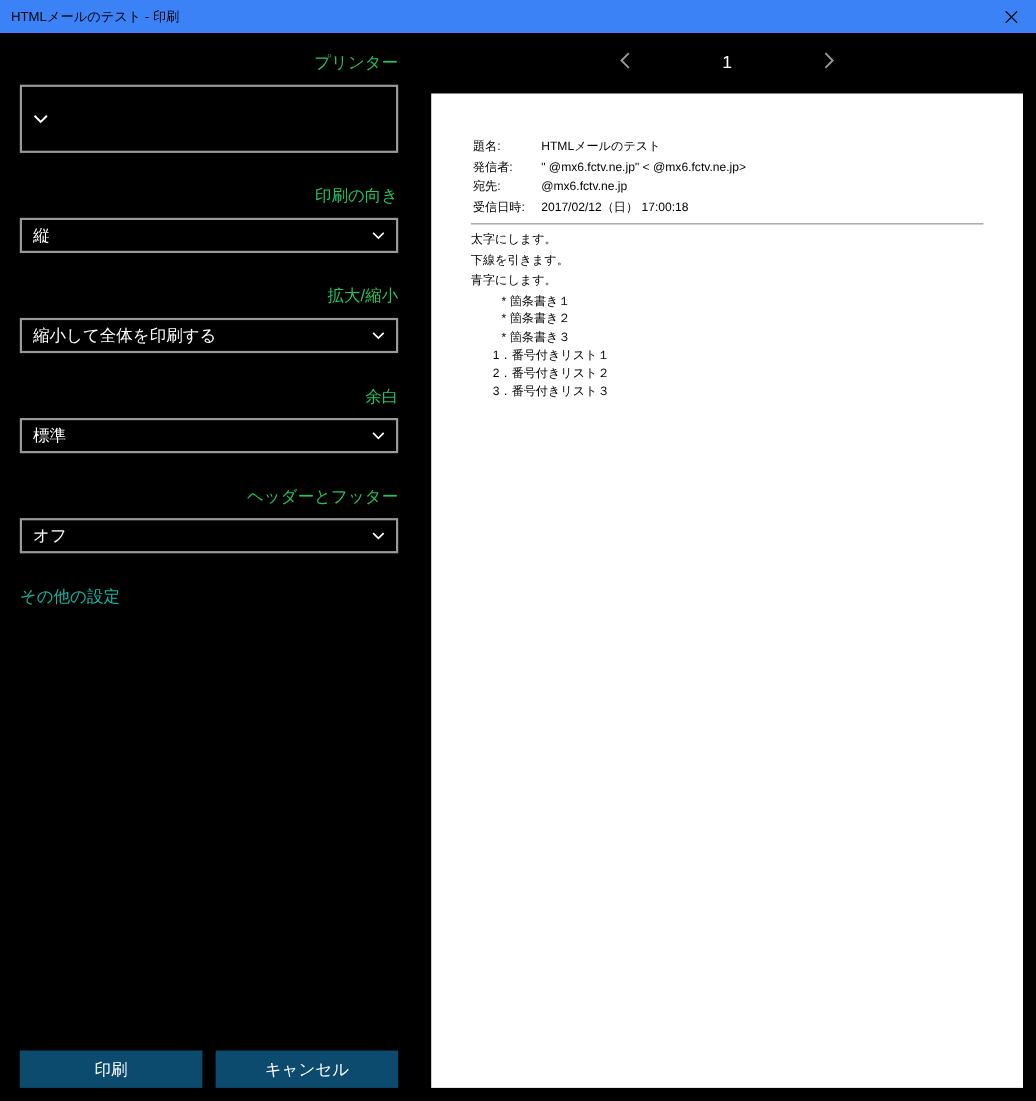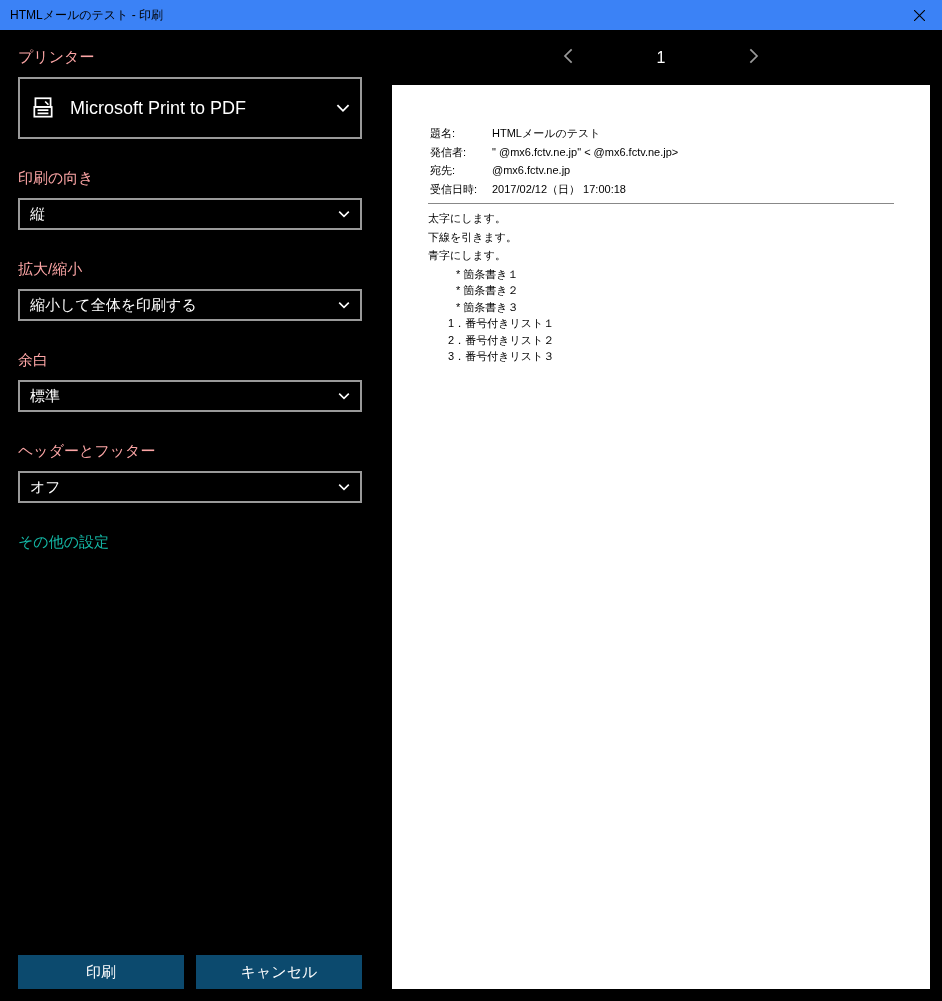--- a/index.html
+++ b/index.html
@@ -37,21 +37,22 @@
     width: 380px;
     padding: 18px 18px 12px 18px;
     color: #fff;
     display: flex;
     flex-direction: column;
   }
   .field-group { margin-bottom: 30px; }
   .field-label {
     font-size: 15px;
     margin-bottom: 10px;
-    color: #fca5a5;
+    color: #22c55e;
+    text-align: right;
   }
   .dropdown {
     border: 2px solid #999;
     height: 32px;
     display: flex;
     align-items: center;
     justify-content: space-between;
     padding: 0 10px;
     color: #fff;
     font-size: 15px;
@@ -135,29 +136,20 @@
       </svg>
   </div>
 </div>
 
 <div class="content">
   <div class="left-panel">
 
     <div class="field-group">
       <div class="field-label">プリンター</div>
       <div class="dropdown primary">
-        <div class="dd-left">
-          <svg width="26" height="26" viewBox="0 0 24 24" fill="none" stroke="#fff" stroke-width="1.6">
-            <rect x="5" y="3" width="14" height="8"></rect>
-            <rect x="4" y="11" width="16" height="9"></rect>
-            <path d="M7 14 h10 M7 17 h10"></path>
-            <path d="M14 6 l3 3"></path>
-          </svg>
-          <span>Microsoft Print to PDF</span>
-        </div>
         <svg class="chevron" width="14" height="14" viewBox="0 0 10 10">
             <path d="M1 3 L5 7 L9 3" stroke="#fff" stroke-width="1.3" fill="none"></path>
           </svg>
       </div>
     </div>
 
     <div class="field-group">
       <div class="field-label">印刷の向き</div>
       <div class="dropdown">
         <span>縦</span>

